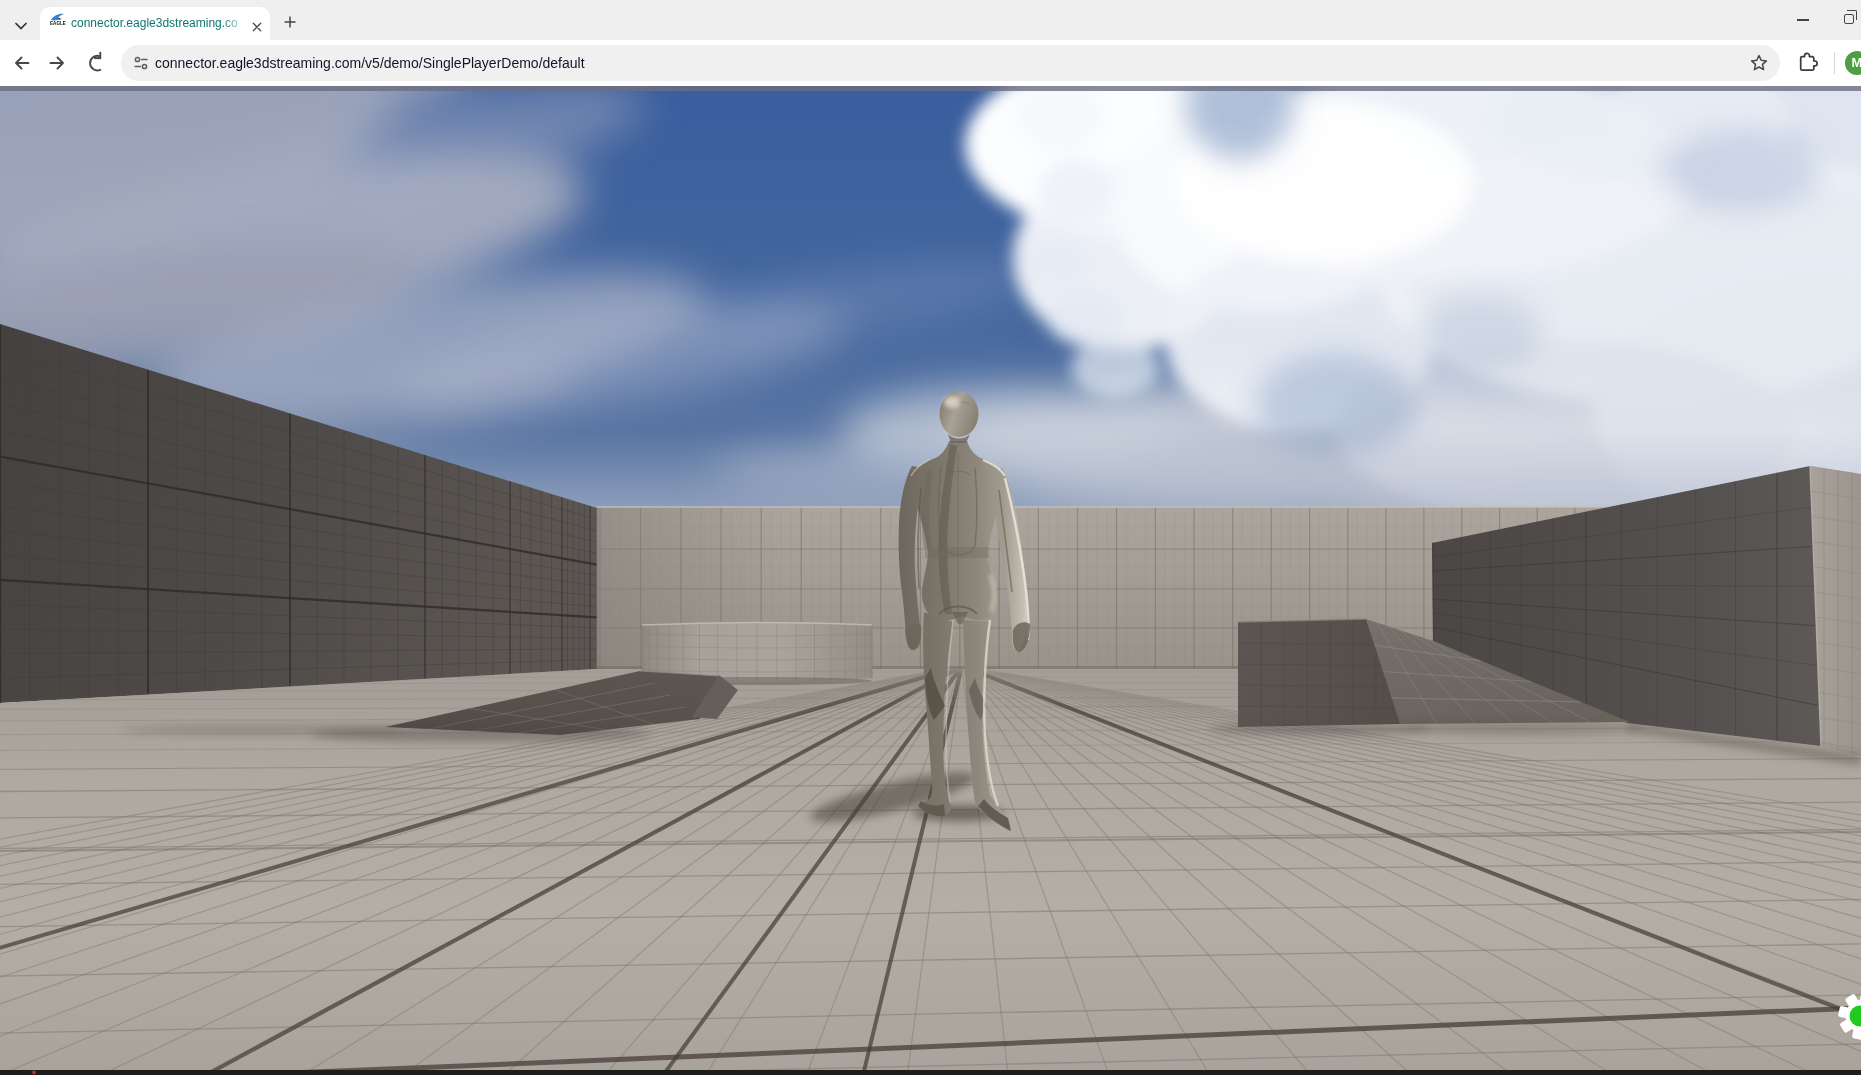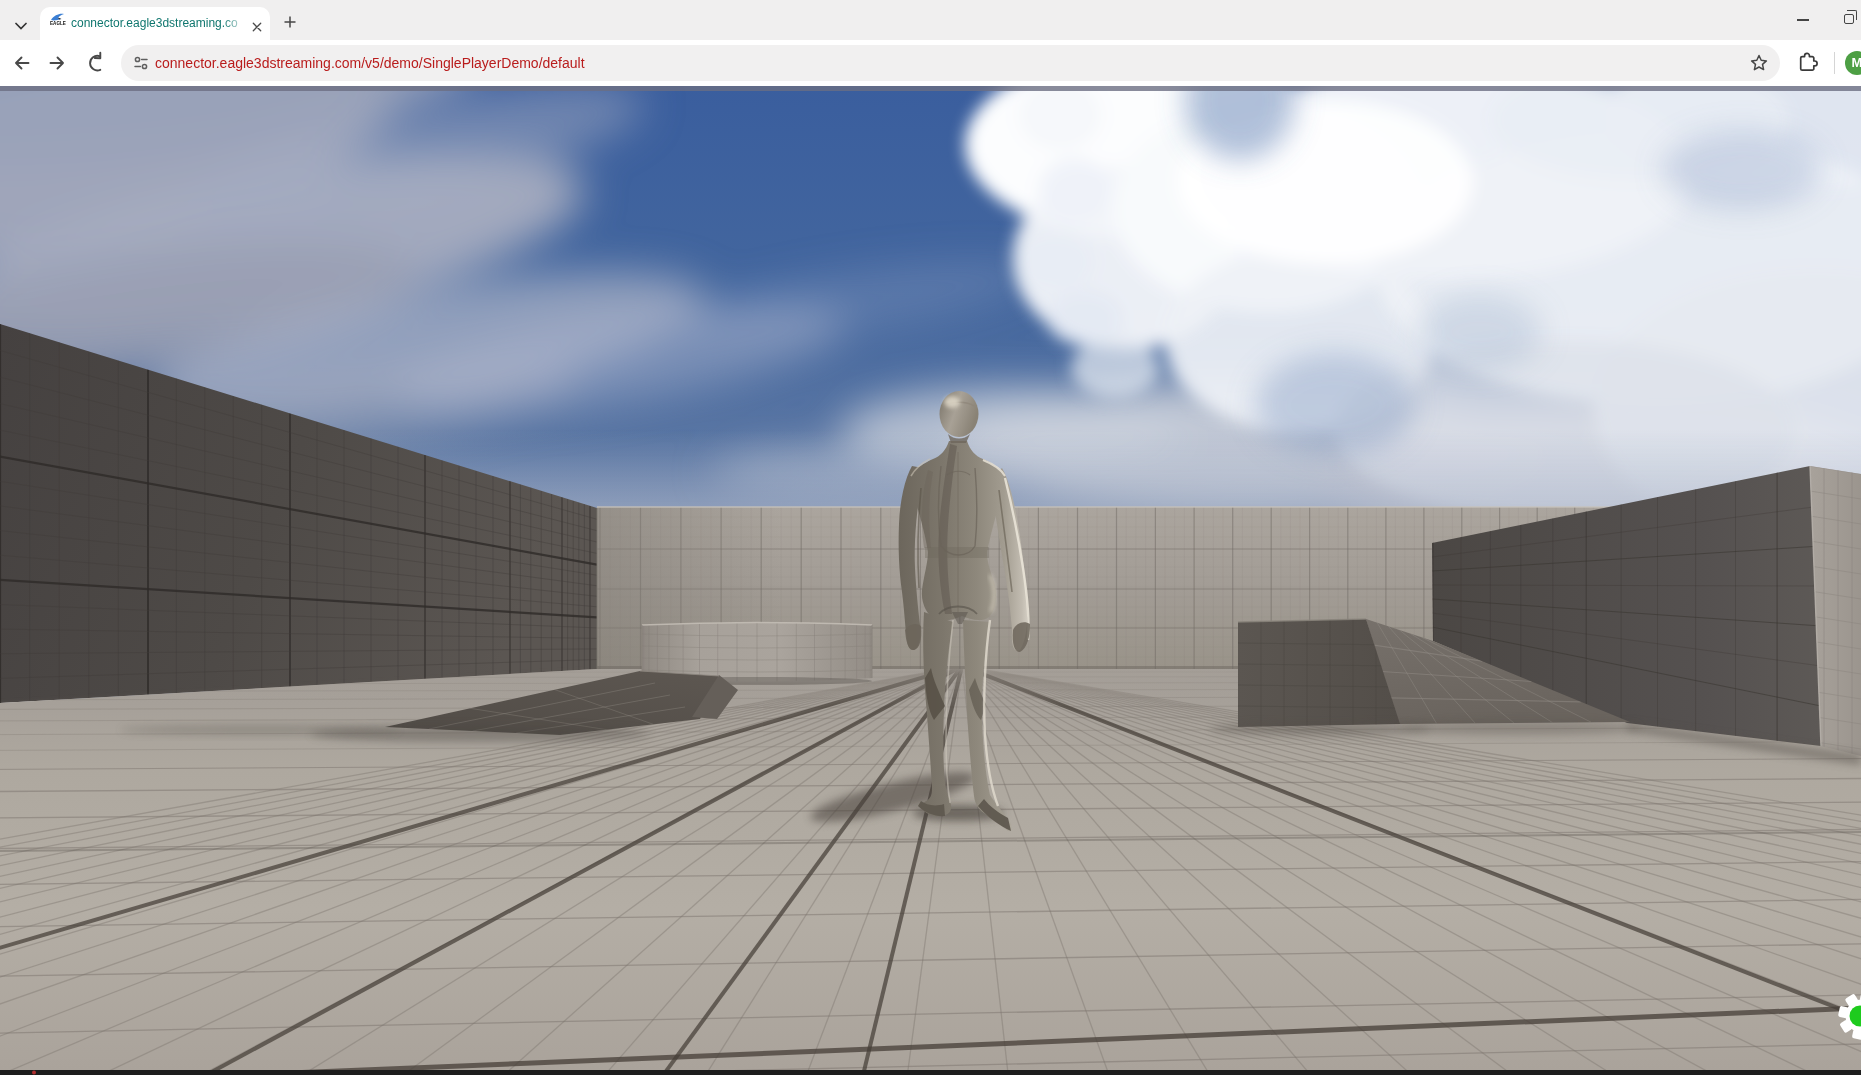--- a/index.html
+++ b/index.html
@@ -18,21 +18,21 @@
 #winmin { position:absolute; left:1797px; top:19px; width:12px; height:1.6px; background:#444; }
 #winmax { position:absolute; left:1844px; top:14px; width:10px; height:10px;
   border:1.4px solid #444; border-radius:2px; }
 #winmax:after { content:""; position:absolute; left:1.5px; top:-5px; width:9px; height:9px;
   border-top:1.4px solid #444; border-right:1.4px solid #444; border-radius:0 2px 0 0; }
 #toolbar { position:absolute; left:0; top:40px; width:1861px; height:46px; background:#fff; }
 #navic { position:absolute; left:0; top:0; }
 #omni { position:absolute; left:121px; top:5px; width:1659px; height:36px; background:#f1f0f0;
   border-radius:18px; }
 #tune { position:absolute; left:11px; top:9px; }
-#url { position:absolute; left:34px; top:9.5px; font-size:14px; color:#b91c1c; }
+#url { position:absolute; left:34px; top:9.5px; font-size:14px; color:#0f172a; }
 #star { position:absolute; right:11px; top:8px; }
 #puzzle { position:absolute; left:1797px; top:10px; }
 #sep { position:absolute; left:1834px; top:12px; width:1px; height:22px; background:#d5d5d5; }
 #avatar { position:absolute; left:1845px; top:11px; width:24px; height:24px; border-radius:50%;
   background:#4d9f44; color:#fff; font-size:13px; font-weight:bold; text-align:center; line-height:24px; }
 </style></head>
 <body>
 
 <svg width="1861" height="1075" viewBox="0 0 1861 1075" style="position:absolute;left:0;top:0">
 

